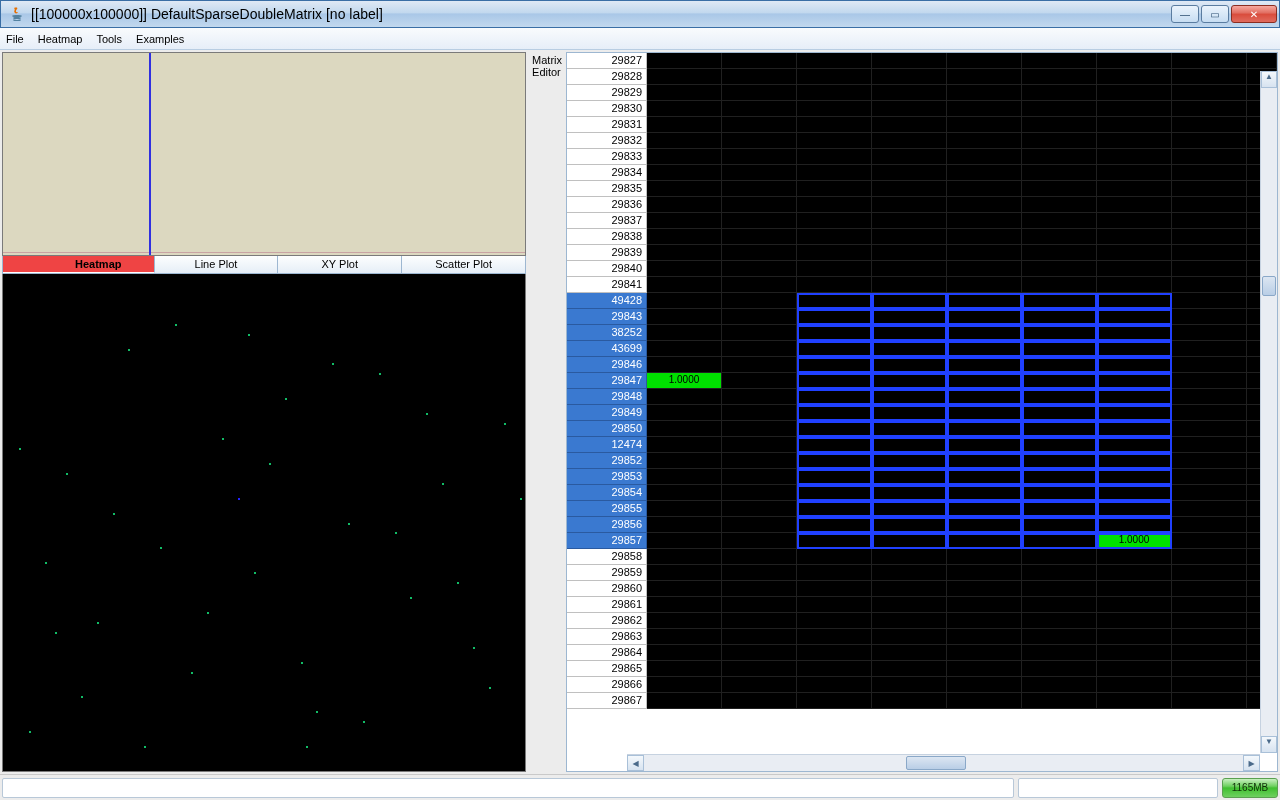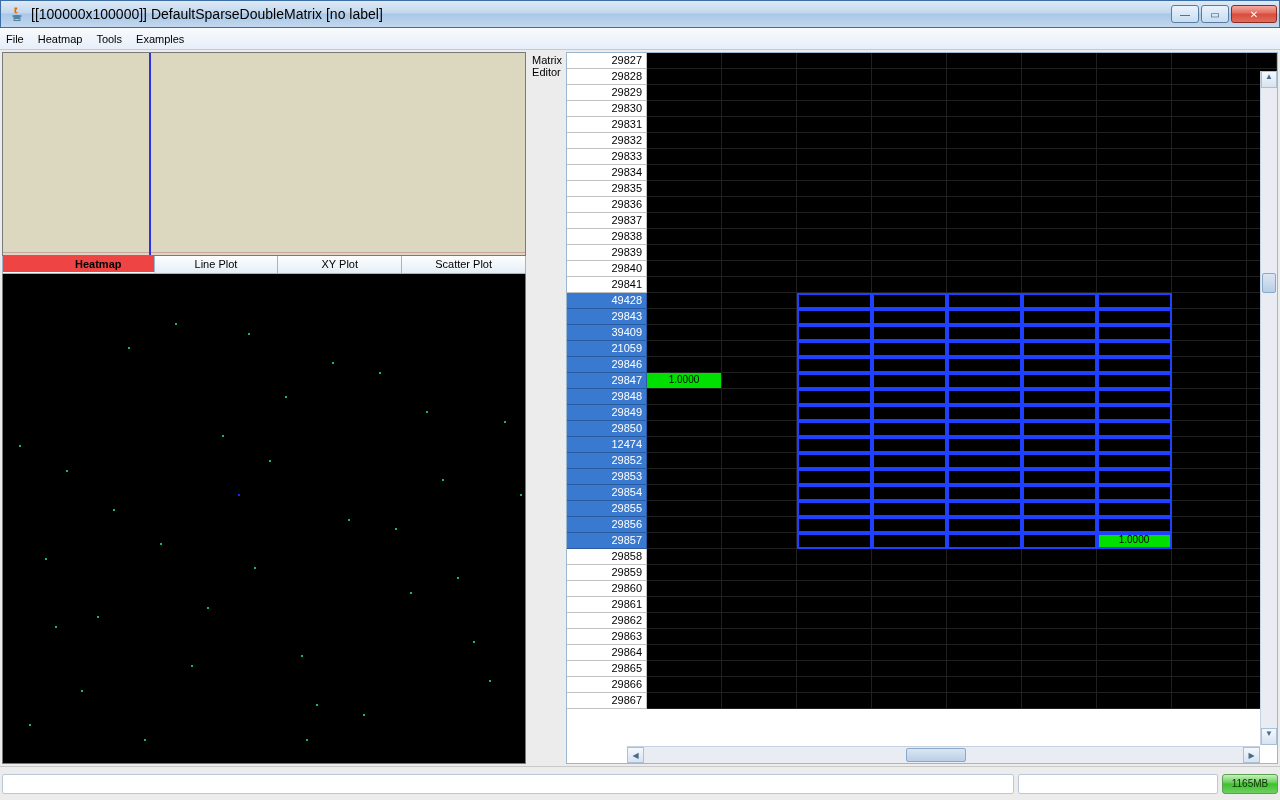--- a/index.html
+++ b/index.html
@@ -61,21 +61,21 @@
 .vscroll { position:absolute; right:0; top:18px; bottom:18px; width:17px; background:#e9edf3; border-left:1px solid #c6d2e0;}
 .vscroll .thumb { position:absolute; left:1px; right:1px; top:30%; height:20px; background:linear-gradient(#dce6f2,#b9cee6); border:1px solid #8aa8c8; border-radius:2px;}
 .vscroll .btn { position:absolute; left:0; right:0; height:17px; background:linear-gradient(#f4f8fc,#d7e3f0); border:1px solid #a9c0d8; text-align:center; font-size:8px; color:#4a6a8a;}
 .vscroll .btn.up{top:0;} .vscroll .btn.dn{bottom:0;}
 .hscroll { position:absolute; left:60px; right:17px; bottom:0; height:17px; background:#e9edf3; border-top:1px solid #c6d2e0;}
 .hscroll .thumb { position:absolute; top:1px; bottom:1px; left:44%; width:60px; background:linear-gradient(#dce6f2,#b9cee6); border:1px solid #8aa8c8; border-radius:2px;}
 .hscroll .btn { position:absolute; top:0; bottom:0; width:17px; background:linear-gradient(#f4f8fc,#d7e3f0); border:1px solid #a9c0d8; text-align:center; font-size:8px; color:#4a6a8a; line-height:15px;}
 .hscroll .btn.l{left:0;} .hscroll .btn.r{right:0;}
 
 
-.status { height:34px; background:#ececec; display:flex; align-items:center; padding:2px; border-top:1px solid #c9c9c9;}
+.status { height:26px; background:#ececec; display:flex; align-items:center; padding:2px; border-top:1px solid #c9c9c9;}
 .status .field { flex:1; height:20px; background:#fff; border:1px solid #b8c8d8; margin-right:4px; border-radius:2px;}
 .status .mem { width:56px; height:20px; background:linear-gradient(#c8f0c0,#6ed060 40%,#40c030 50%,#6ed060); border:1px solid #5aa050; border-radius:3px; text-align:center; line-height:18px; font-size:10px; color:#103008;}
 </style>
 </head>
 <body>
 
 <div class="window">
 
   <div class="titlebar">
     <span class="java-icon">
@@ -169,22 +169,22 @@
               <div class="rowlabel">29834</div>
               <div class="rowlabel">29835</div>
               <div class="rowlabel">29836</div>
               <div class="rowlabel">29837</div>
               <div class="rowlabel">29838</div>
               <div class="rowlabel">29839</div>
               <div class="rowlabel">29840</div>
               <div class="rowlabel">29841</div>
               <div class="rowlabel sel">49428</div>
               <div class="rowlabel sel">29843</div>
-              <div class="rowlabel sel">39409</div>
-              <div class="rowlabel sel">21059</div>
+              <div class="rowlabel sel">38252</div>
+              <div class="rowlabel sel">43699</div>
               <div class="rowlabel sel">29846</div>
               <div class="rowlabel sel">29847</div>
               <div class="rowlabel sel">29848</div>
               <div class="rowlabel sel">29849</div>
               <div class="rowlabel sel">29850</div>
               <div class="rowlabel sel">12474</div>
               <div class="rowlabel sel">29852</div>
               <div class="rowlabel sel">29853</div>
               <div class="rowlabel sel">29854</div>
               <div class="rowlabel sel">29855</div>

